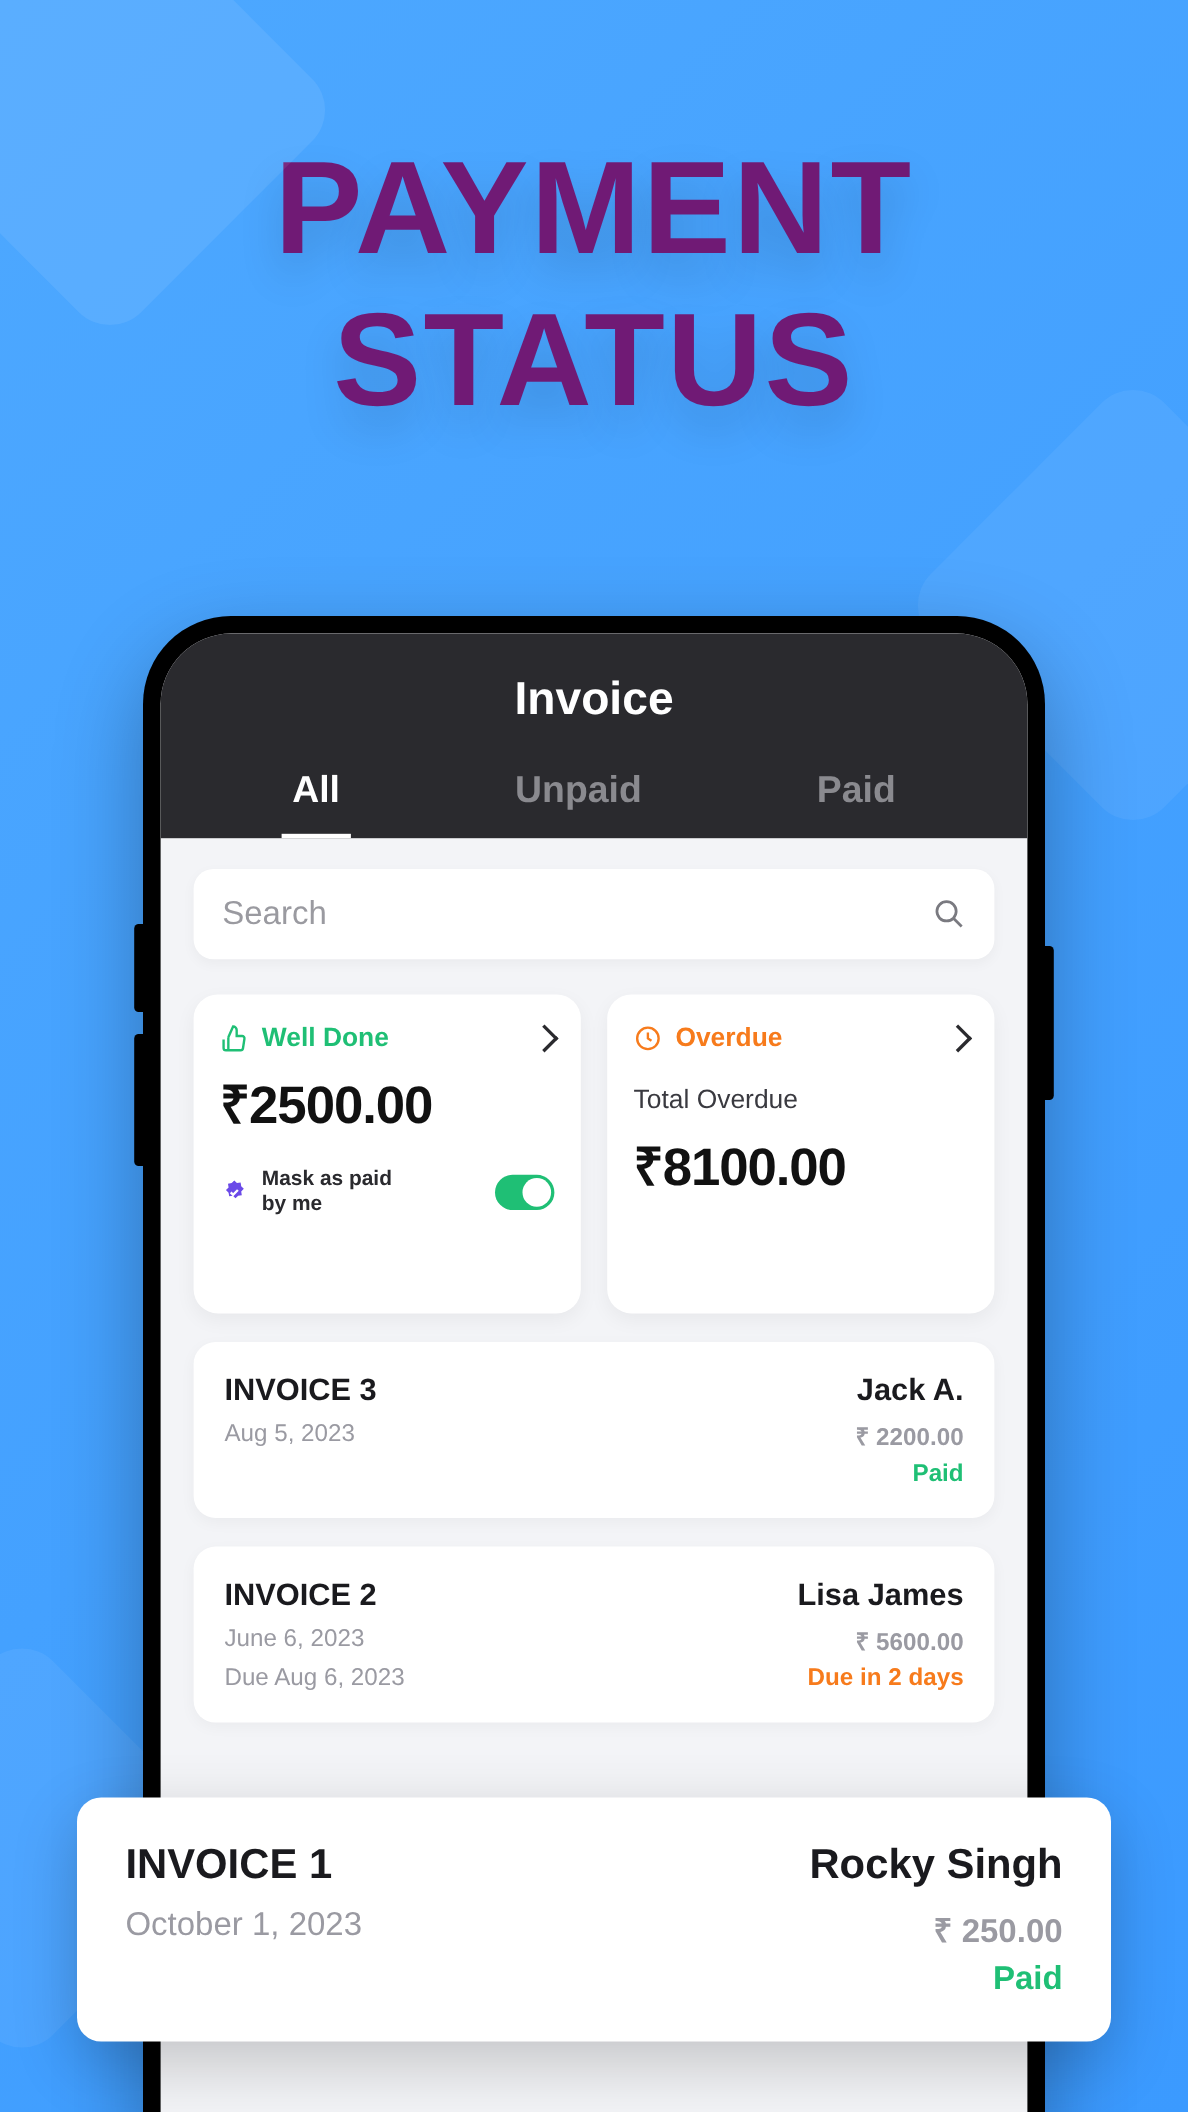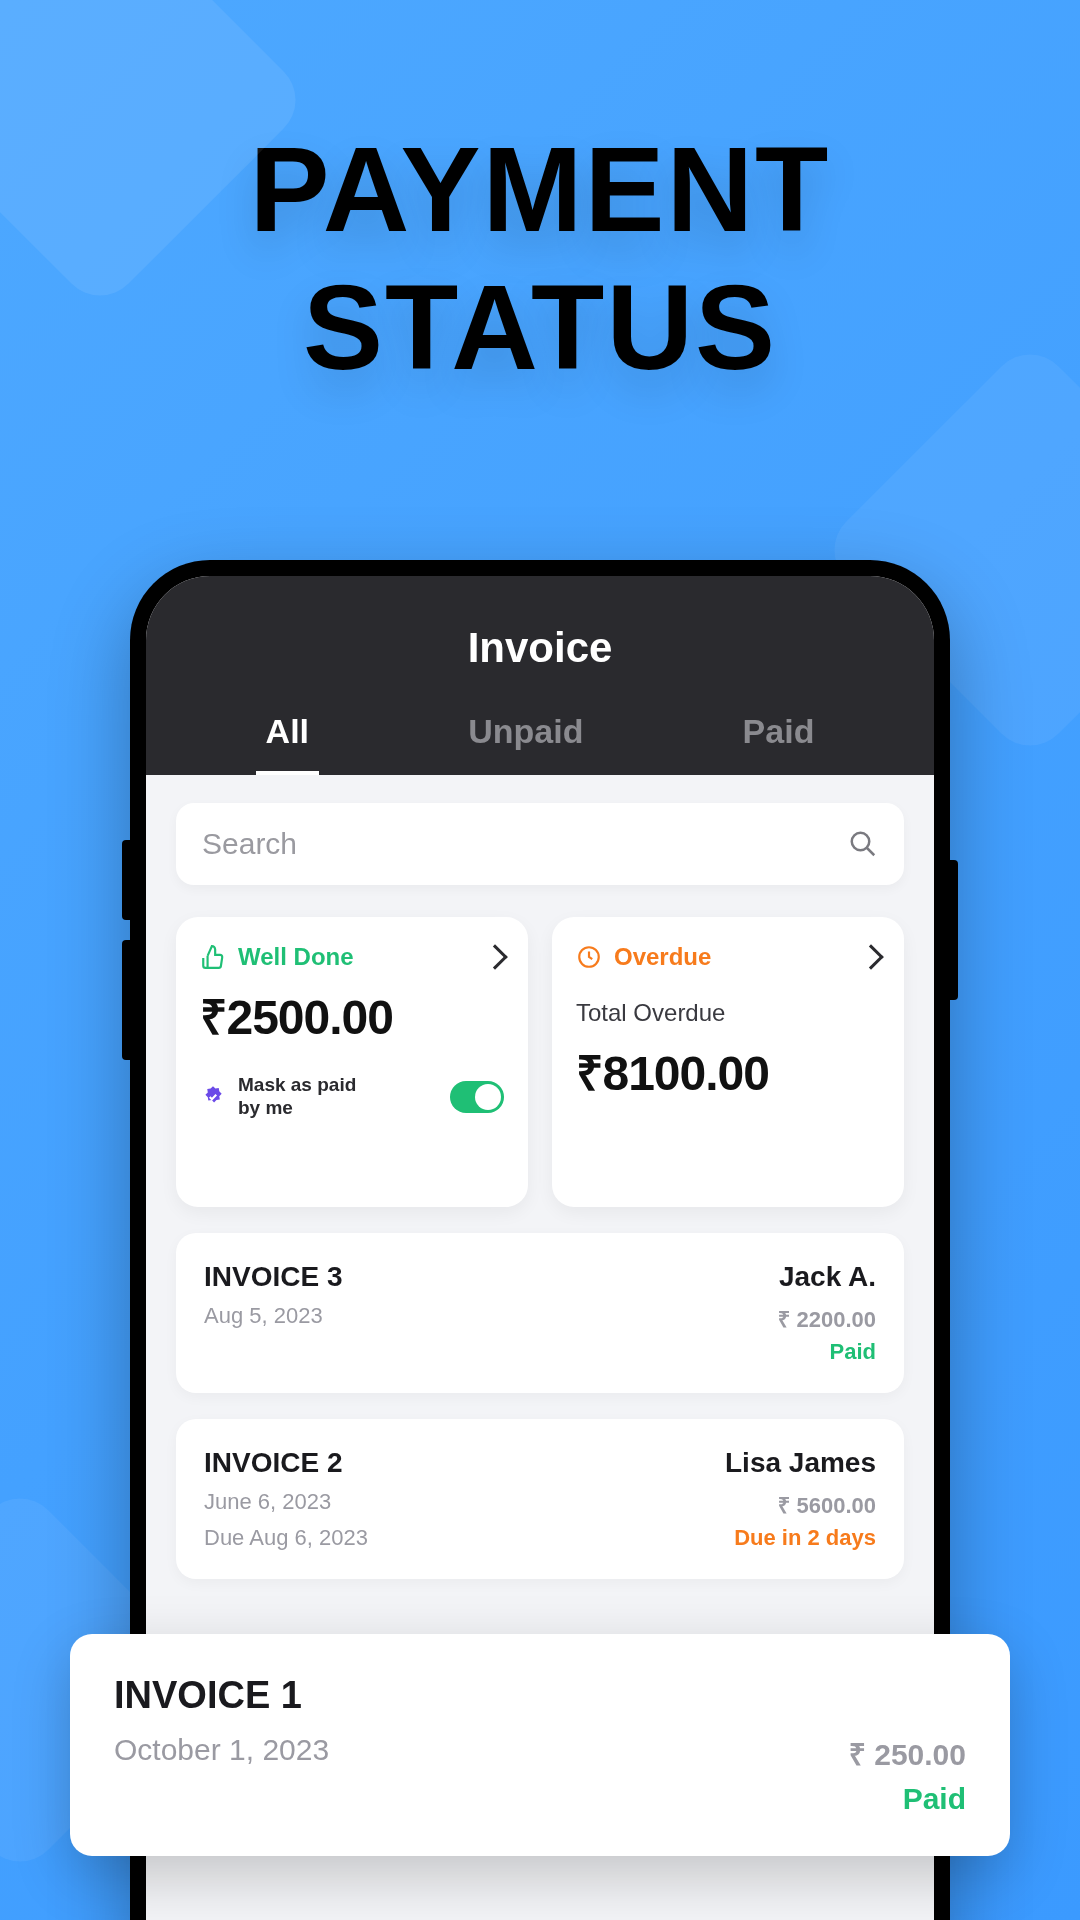--- a/index.html
+++ b/index.html
@@ -28,21 +28,21 @@
 }
 .bg-shape-3 {
   position: absolute;
   bottom: 100px; left: -120px;
   width: 280px; height: 280px;
   background: rgba(255,255,255,0.06);
   transform: rotate(45deg);
   border-radius: 40px;
 }
 .promo-title {
-  color: #000000;
+  color: #701a75;
   font-size: 120px;
   font-weight: 800;
   text-align: center;
   line-height: 1.15;
   letter-spacing: 2px;
   padding-top: 120px;
   text-shadow: 0 20px 40px rgba(0,0,0,0.15);
 }
 .phone-frame {
   position: absolute;
@@ -61,21 +61,21 @@
 .phone-notch-right { position: absolute; right: -8px; top: 300px; width: 8px; height: 140px; background: #000; border-radius: 0 4px 4px 0; }
 .phone-screen {
   width: 100%;
   height: 100%;
   background: #f3f4f7;
   border-radius: 64px 64px 0 0;
   overflow: hidden;
 }
 .app-header {
   background: #2a2a2e;
-  padding-top: 36px;
+  padding-top: 23px;
 }
 .app-title {
   color: #fff;
   font-size: 42px;
   font-weight: 700;
   text-align: center;
   padding: 12px 0 28px;
 }
 .tabs {
   display: flex;
@@ -296,20 +296,21 @@
         </div>
       </div>
 
     </div>
   </div>
 </div>
 
 <div class="floating-card">
   <div class="floating-row1">
     <span class="floating-title">INVOICE 1</span>
+    <span class="floating-name">Rocky Singh</span>
   </div>
   <div class="floating-row2">
     <span class="floating-date">October 1, 2023</span>
     <span class="floating-amt">₹ 250.00</span>
   </div>
   <div class="floating-row3">
     <span class="floating-status">Paid</span>
   </div>
 </div>
 

